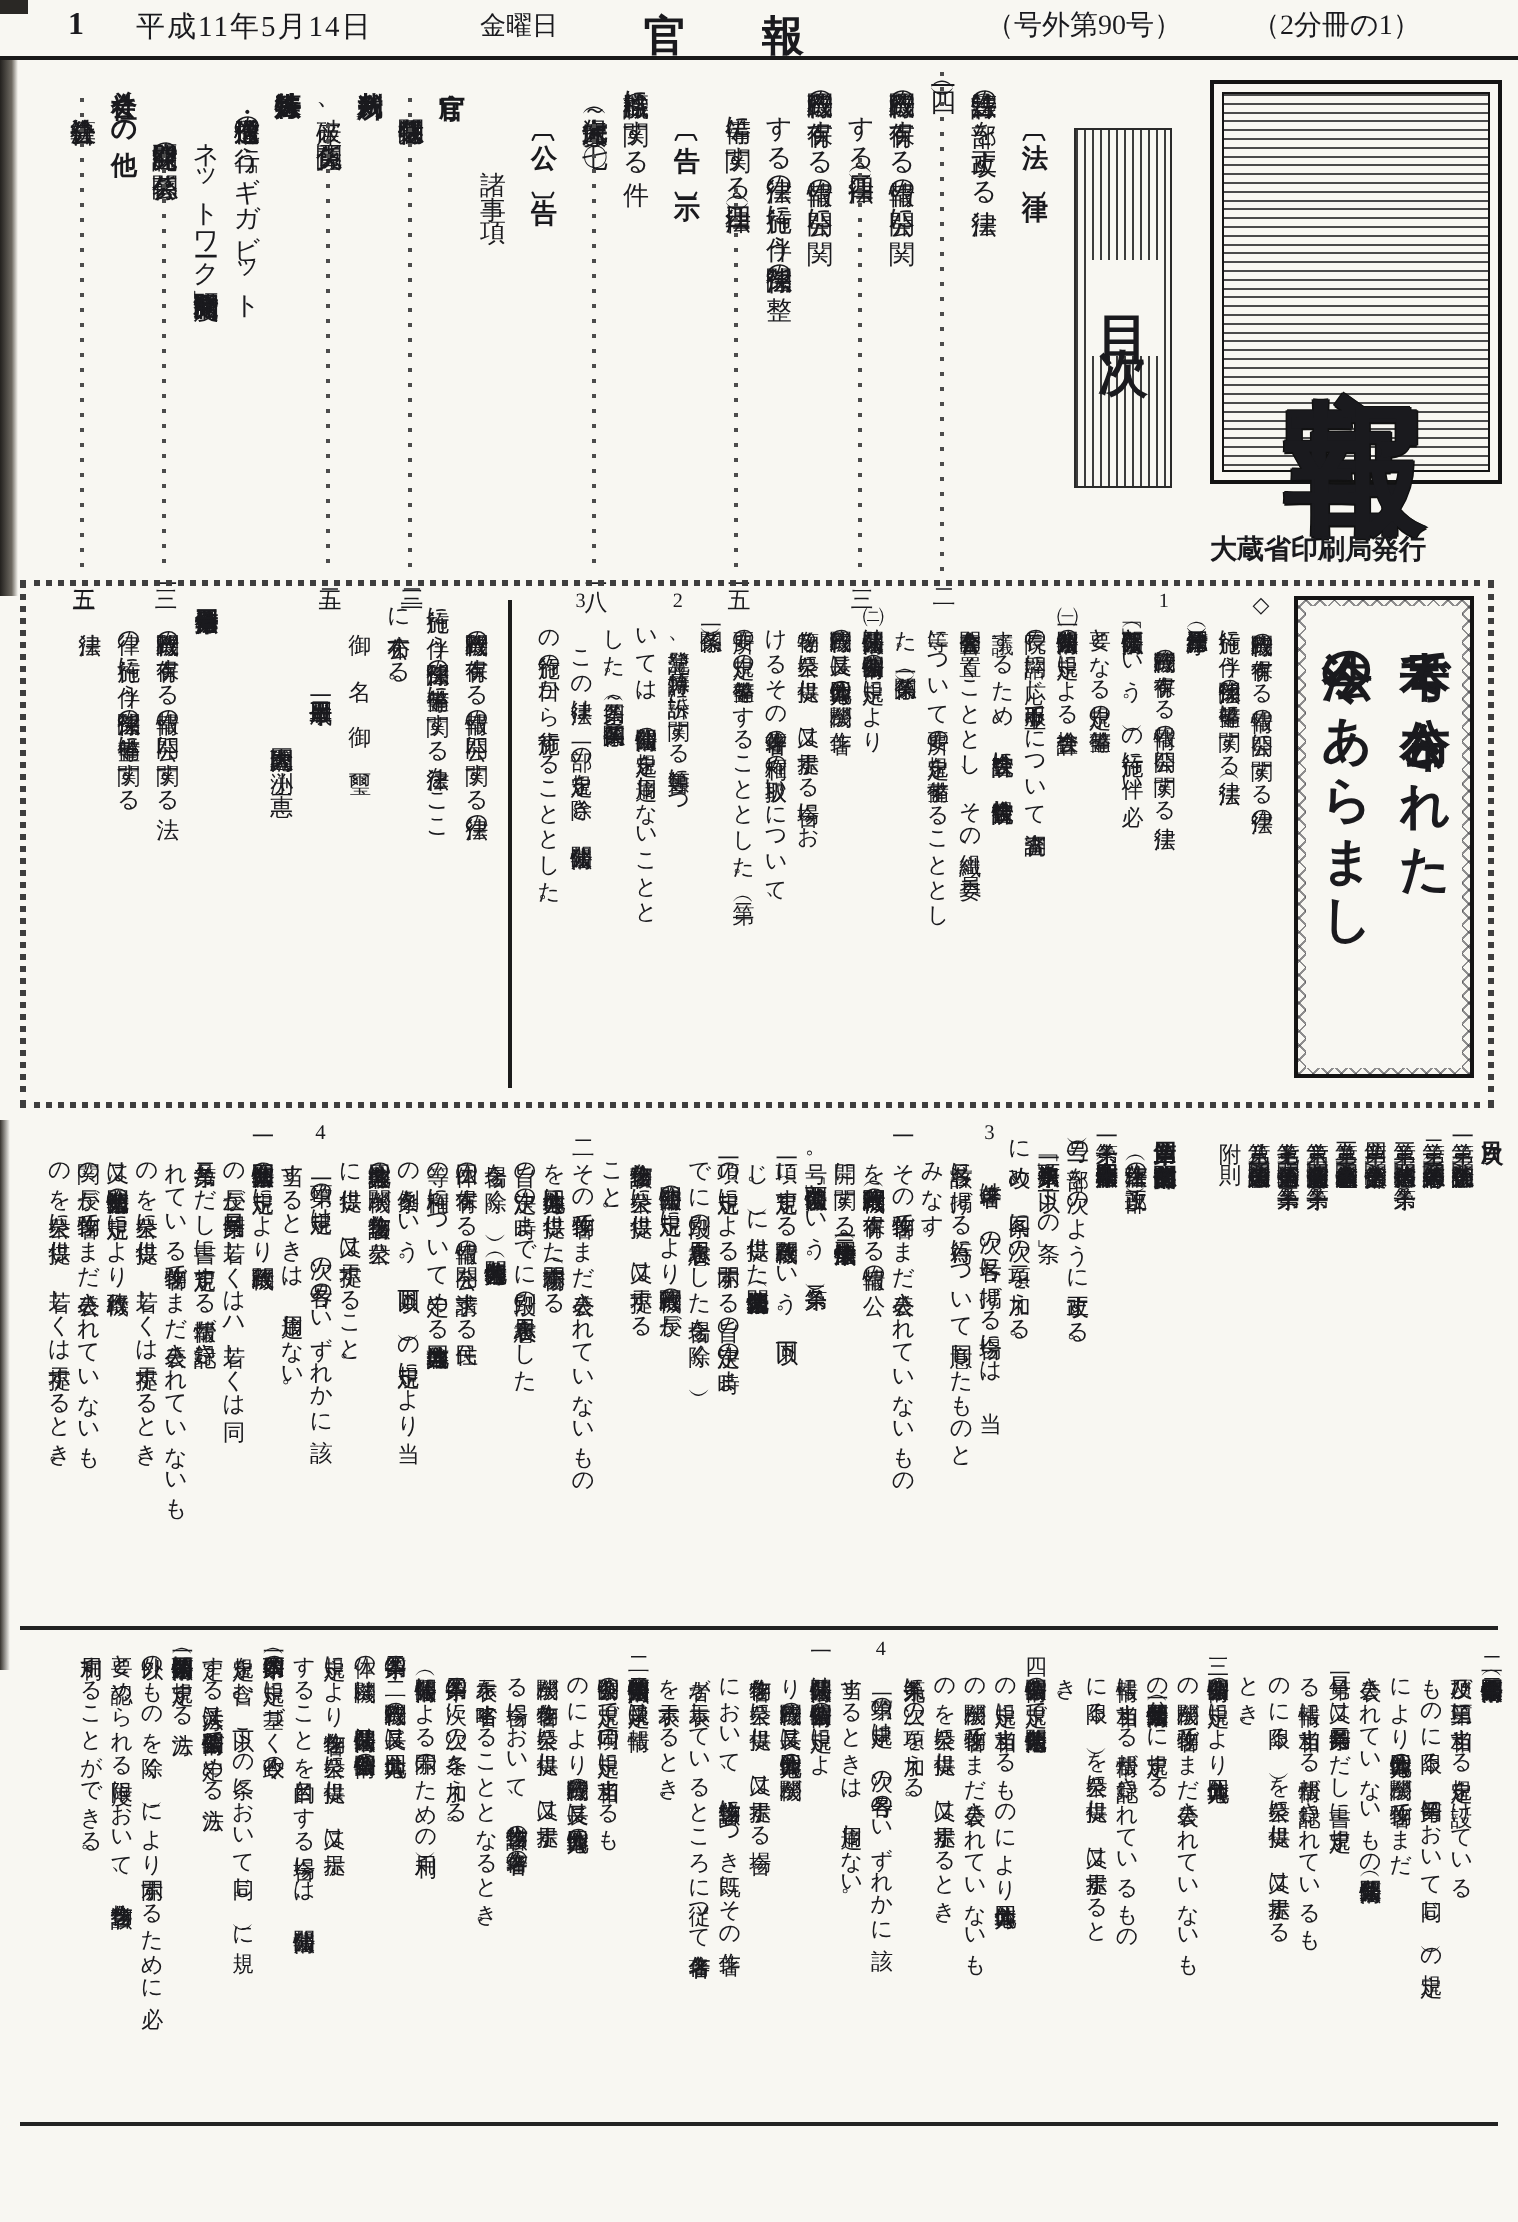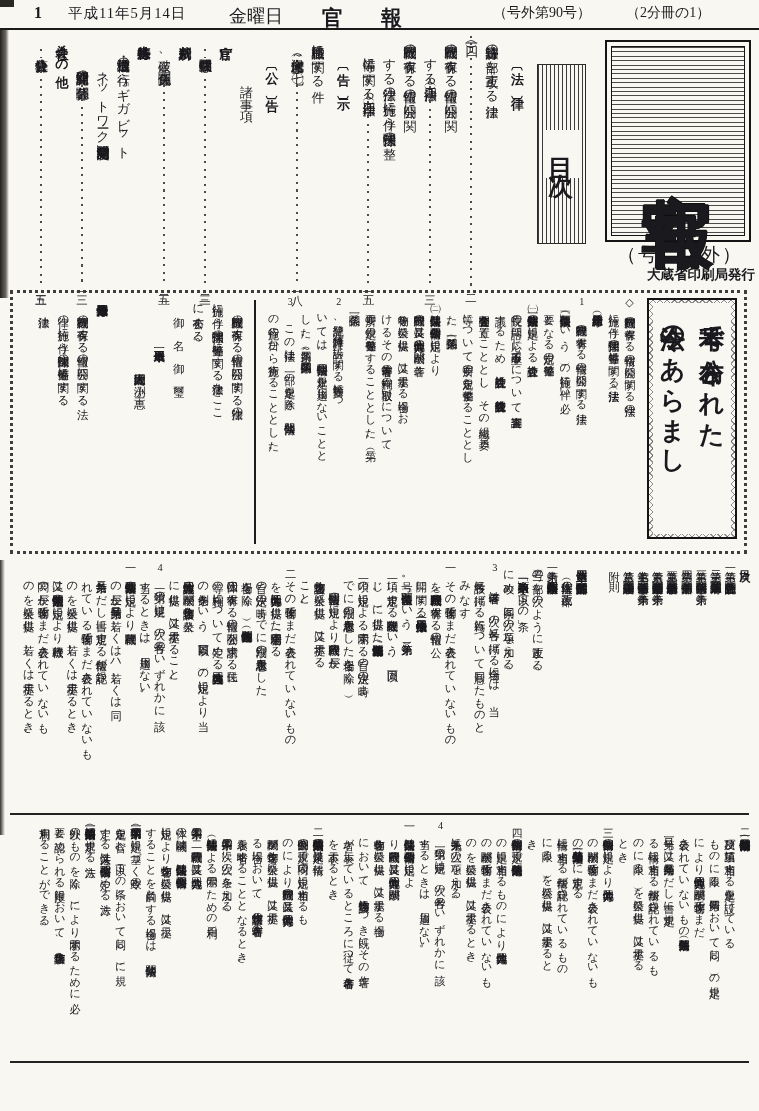--- a/index.html
+++ b/index.html
@@ -3,21 +3,21 @@
 <meta charset="utf-8">
 <style>
   html,body{margin:0;padding:0;background:#d9d6cf;}
   .page{position:relative;width:759px;height:1111px;background:#f8f7f2;overflow:hidden;
         font-family:"Liberation Serif","DejaVu Serif",serif;color:#1a1a1e;}
   
   .hdr{position:absolute;top:0;left:0;width:759px;height:28px;border-bottom:2px solid #1a1a1a;}
   .hdr span{position:absolute;top:4px;white-space:nowrap;}
   .h-page{left:34px;font-size:16px;font-weight:700;}
   .h-date{left:68px;font-size:14.5px;letter-spacing:1px;}
-  .h-week{left:229px;font-size:18px;font-family:Liberation Mono, monospace;}
+  .h-week{left:240px;font-size:13px;font-family:Liberation Mono, monospace;}
   .h-title{left:322px;top:1px;font-size:21px;font-weight:700;letter-spacing:38px;}
   .h-issue{left:493px;font-size:14px;text-align:right;}
   .h-vol{left:626px;font-size:14px;}
   
   .edge1{position:absolute;left:0;top:30px;width:9px;height:268px;
          background:linear-gradient(90deg,#23211e,#6e6a62 65%,rgba(110,106,98,0));}
   .edge2{position:absolute;left:0;top:560px;width:5px;height:275px;
          background:linear-gradient(90deg,#35322d,rgba(110,106,98,0));}
   .corner{position:absolute;left:0;top:0;width:14px;height:7px;background:#2a2825;}
   
@@ -40,21 +40,21 @@
   .mokuji span{writing-mode:vertical-rl;font-size:25px;font-weight:700;
                font-family:"Liberation Sans",sans-serif;background:#f8f7f2;padding:8px 1px;letter-spacing:16px;}
   
   .mast{position:absolute;right:8px;top:40px;width:142px;height:198px;border:2px solid #141414;background:#f8f7f2;}
   .mast-in{position:absolute;inset:4px;border:1px solid #141414;
            background:repeating-linear-gradient(180deg,#4b4b4b 0 1px,rgba(0,0,0,0) 1px 4.4px);}
   .mast-title{position:absolute;inset:0;display:flex;align-items:center;justify-content:center;
               writing-mode:vertical-rl;font-size:72px;font-weight:900;letter-spacing:6px;
               text-shadow:0.8px 0 #111,-0.8px 0 #111,0 0.8px #111,0 -0.8px #111;}
   .gougai{position:absolute;right:8px;top:242px;width:142px;text-align:center;font-size:19px;letter-spacing:2px;}
-  .pub{position:absolute;right:4px;top:266px;width:150px;text-align:right;font-size:13.5px;font-weight:700;
+  .pub{position:absolute;right:4px;top:266px;width:150px;text-align:left;font-size:13.5px;font-weight:700;
        font-family:"Liberation Sans",sans-serif;}
   
   .band{position:absolute;left:10px;top:290px;width:737px;height:264px;border:3px dotted #3e3e3e;
         box-sizing:border-box;padding:3px 5px;}
   .band-flow{width:100%;height:100%;writing-mode:vertical-rl;text-orientation:mixed;}
   .sum-titlebox{inline-size:241px;margin-inline-start:2px;margin-block:2px 9px;border:2px solid #141414;
         padding:3px 4px;box-sizing:border-box;
         background:repeating-linear-gradient(45deg,rgba(55,55,60,.55) 0 1px,rgba(0,0,0,0) 1px 5px),
                    repeating-linear-gradient(-45deg,rgba(55,55,60,.55) 0 1px,rgba(0,0,0,0) 1px 5px);}
   .sum-titlebox .tcol{font-size:25px;font-weight:700;line-height:37px;letter-spacing:2px;
@@ -145,21 +145,20 @@
     </div>
 
   <div class="mokuji">
     <span>目次</span>
   </div>
 
   <div class="mast">
     <div class="mast-in"></div>
     <div class="mast-title">官報</div>
   </div>
-  <div class="gougai">（号　　外）</div>
   <div class="pub">大蔵省印刷局発行</div>
 
   <div class="band">
     <div class="band-flow">
       <div class="sum-titlebox vcols">
         <div class="tcol">本号で公布された</div>
         <div class="tcol">法令のあらまし</div>
       </div>
       <div class="sumcols vcols">
           <div class="col">◇行政機関の保有する情報の公開に関する法律の</div>

